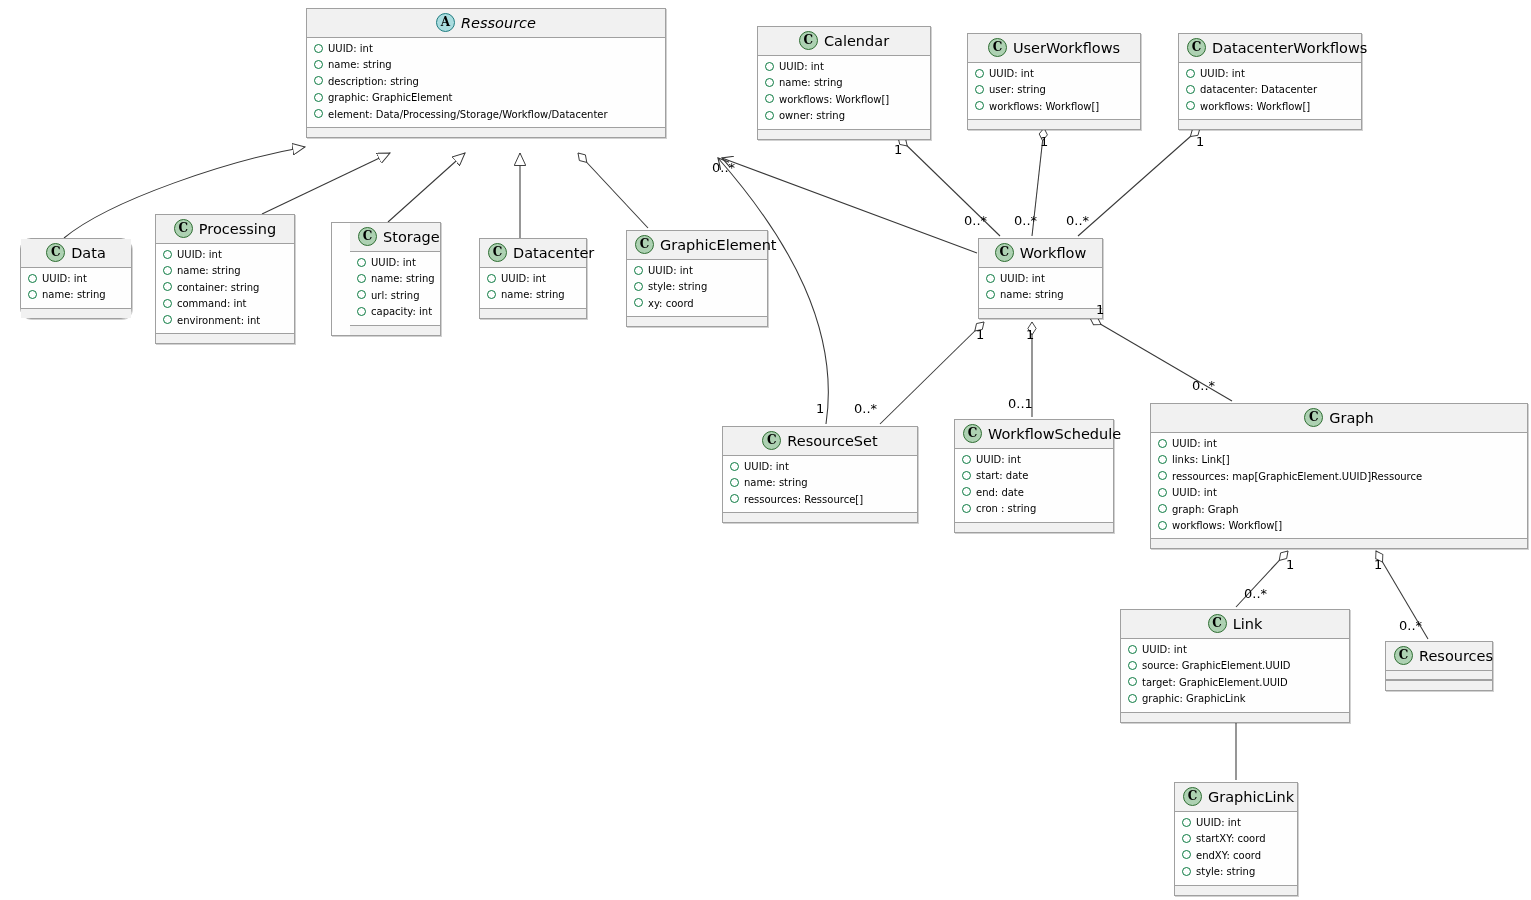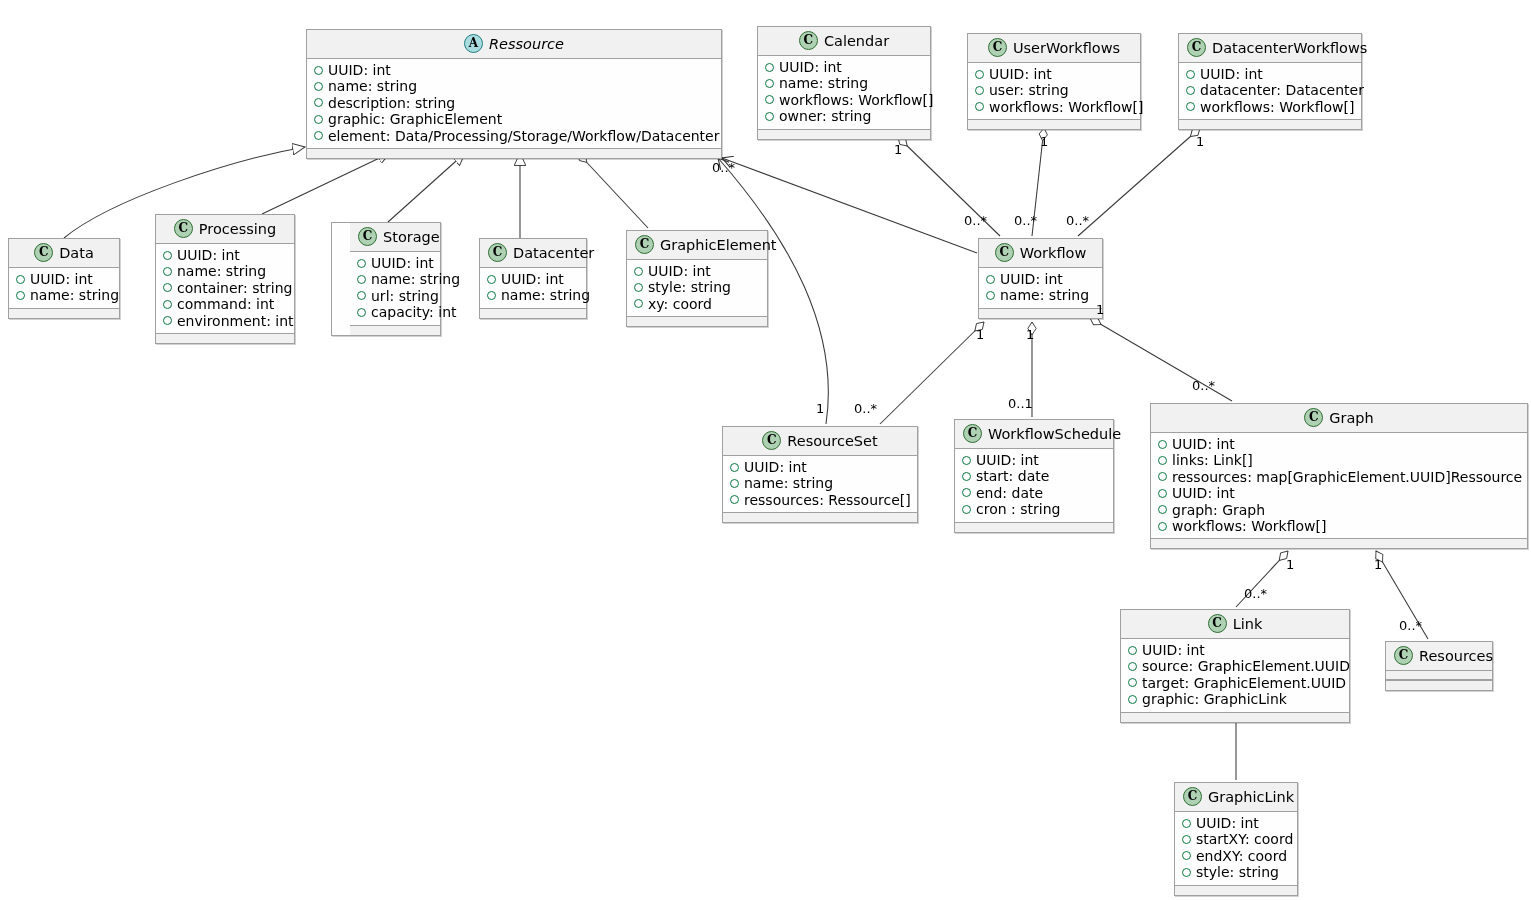--- a/index.html
+++ b/index.html
@@ -13,21 +13,21 @@
             padding:4px 8px 5px 8px;text-align:center;white-space:nowrap;
             font-size:14.5px;color:#000;line-height:16px;}
   .cls .hdr .nm{display:inline-block;vertical-align:middle;}
   .cls.abstract .hdr .nm{font-style:italic;}
   .badge{display:inline-block;vertical-align:middle;width:17px;height:17px;
          border-radius:50%;margin-right:6px;border:1px solid #2F6E33;
          background:#ADD1B2;color:#000;font-size:12px;line-height:16px;
          text-align:center;font-weight:bold;font-family:"DejaVu Serif","Liberation Serif",serif;}
   .badge.a{background:#A9DCDF;border-color:#1F7C80;}
   .cls .attrs{padding:3px 7px 4px 7px;background:#FEFEFE;}
-  .cls .attr{white-space:nowrap;font-size:14px;line-height:16.4px;color:#000;}
+  .cls .attr{white-space:nowrap;font-size:10px;line-height:16.4px;color:#000;}
   .cls .attr .dot{display:inline-block;width:7px;height:7px;border:1px solid #0B7A41;
                   border-radius:50%;margin-right:5px;vertical-align:middle;
                   position:relative;top:-1px;background:#FEFEFE;}
   .cls .methods{border-top:1px solid #A0A0A0;background:#F1F1F1;height:9px;}
   .cls.empty-attrs .attrs{height:8px;padding:0;background:#F1F1F1;border-bottom:1px solid #A0A0A0;}
 
   .mlabel{position:absolute;font-size:13px;color:#000;white-space:nowrap;
           font-family:"DejaVu Sans","Liberation Sans",sans-serif;}
 </style>
 </head>
@@ -75,21 +75,21 @@
 
       <path d="M1288,551 L1236,607" marker-start="url(#aggr)"></path>
 
       <path d="M1376,551 L1428,639" marker-start="url(#aggr)"></path>
 
       <path d="M1236,722 L1236,780"></path>
     </g>
   </svg>
 
   <div id="classes">
-      <div class="cls abstract" style="left: 306px; top: 8px; width: 416px; margin-top: 21px;">
+      <div class="cls abstract" style="left: 306px; top: 8px; width: 360px;">
         <div class="hdr"><span class="badge a">A</span><span class="nm">Ressource</span></div>
         <div class="attrs">
           <div class="attr"><span class="dot"></span><span>UUID: int</span></div>
           <div class="attr"><span class="dot"></span><span>name: string</span></div>
           <div class="attr"><span class="dot"></span><span>description: string</span></div>
           <div class="attr"><span class="dot"></span><span>graphic: GraphicElement</span></div>
           <div class="attr"><span class="dot"></span><span>element: Data/Processing/Storage/Workflow/Datacenter</span></div>
         </div>
         <div class="methods"></div>
       </div>
@@ -114,21 +114,21 @@
       </div>
       <div class="cls" style="left: 1178px; top: 33px; width: 184px;">
         <div class="hdr"><span class="badge">C</span><span class="nm">DatacenterWorkflows</span></div>
         <div class="attrs">
           <div class="attr"><span class="dot"></span><span>UUID: int</span></div>
           <div class="attr"><span class="dot"></span><span>datacenter: Datacenter</span></div>
           <div class="attr"><span class="dot"></span><span>workflows: Workflow[]</span></div>
         </div>
         <div class="methods"></div>
       </div>
-      <div class="cls" style="left: 8px; top: 238px; width: 112px;">
+      <div class="cls" style="left: 20px; top: 238px; width: 112px; border-radius: 11px;">
         <div class="hdr"><span class="badge">C</span><span class="nm">Data</span></div>
         <div class="attrs">
           <div class="attr"><span class="dot"></span><span>UUID: int</span></div>
           <div class="attr"><span class="dot"></span><span>name: string</span></div>
         </div>
         <div class="methods"></div>
       </div>
       <div class="cls" style="left: 155px; top: 214px; width: 140px;">
         <div class="hdr"><span class="badge">C</span><span class="nm">Processing</span></div>
         <div class="attrs">

